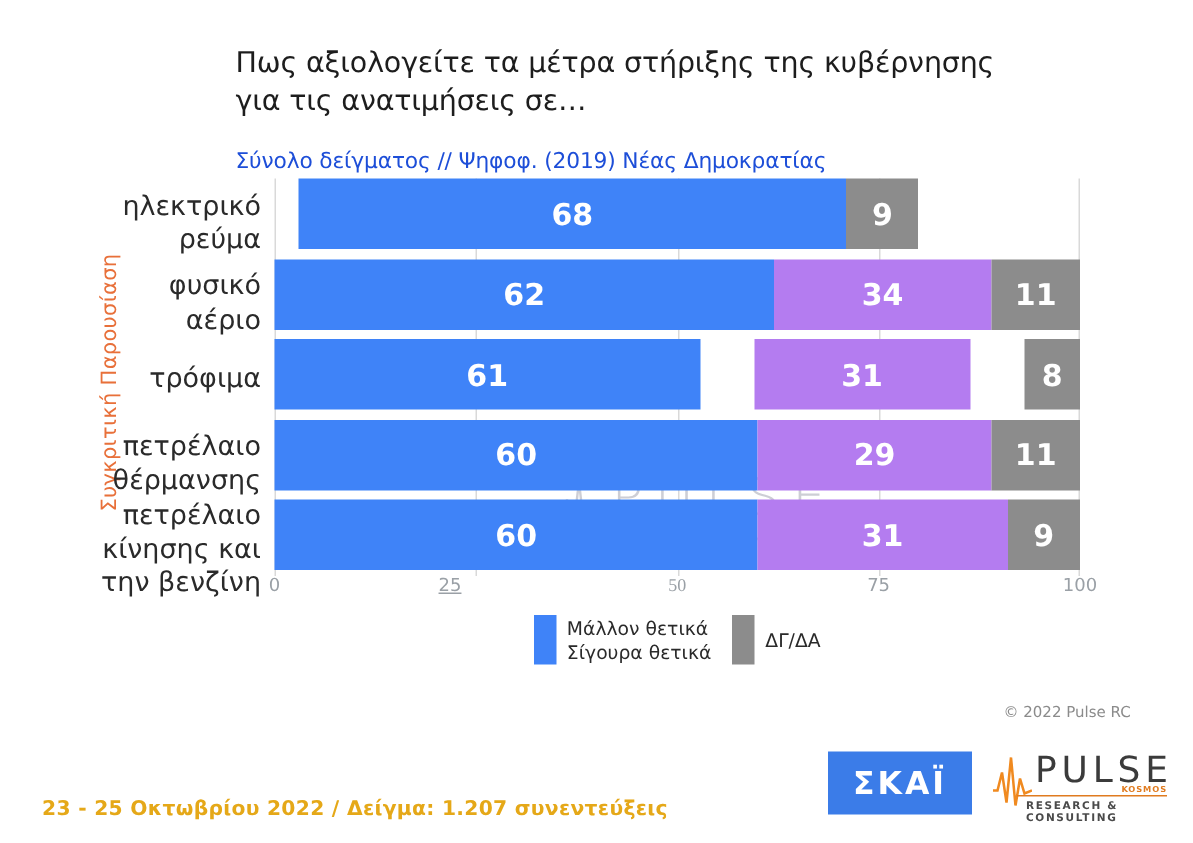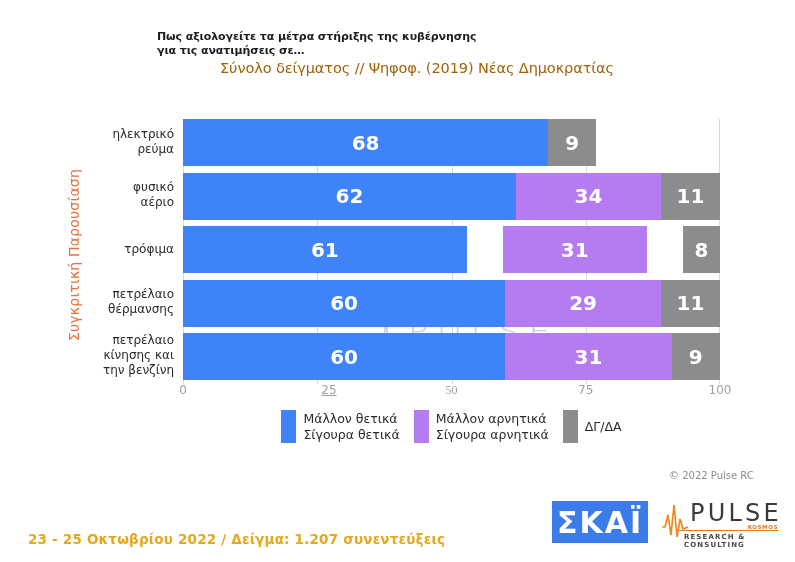--- a/index.html
+++ b/index.html
@@ -21,34 +21,33 @@
   }
 
   
   .title-wrap {
     position: absolute;
     left: 157px;
     top: 30px;
     width: 520px;
   }
   .chart-title {
-    font-size: 11px;
-    font-weight: bold;
+    font-size: 19px;
+    font-weight: normal;
     color: #1d1d1d;
     line-height: 1.30;
     letter-spacing: -0.1px;
   }
   .chart-subtitle {
-    margin-top: 0;
+    margin-top: 20px;
     font-size: 14.5px;
     font-weight: normal;
-    color: #a16207;
+    color: #1d4ed8;
     line-height: 1.25;
     letter-spacing: -0.1px;
-    text-align: center;
   }
 
   
   .vaxis-title {
     position: absolute;
     left: -44px;
     top: 247px;
     width: 235px;
     text-align: center;
     transform: rotate(-90deg);
@@ -142,21 +141,21 @@
     left: 60px;
     top: 119px;
     width: 114px;
     height: 261px;
   }
   .cat-label {
     position: absolute;
     right: 0;
     width: 114px;
     text-align: right;
-    font-size: 12px;
+    font-size: 18px;
     color: #2a2a2a;
     line-height: 1.25;
   }
 
   
   .xaxis {
     position: absolute;
     left: 183px;
     top: 383px;
     width: 537px;
@@ -227,21 +226,21 @@
   }
 
   .skai-logo {
     width: 96px;
     height: 42px;
     background: #3b7ce8;
     display: flex;
     align-items: center;
     justify-content: center;
     color: #ffffff;
-    font-size: 30px;
+    font-size: 21px;
     font-weight: bold;
     letter-spacing: 2px;
     font-family: "DejaVu Sans", "Liberation Sans", sans-serif;
   }
 
   .pulse-logo {
     position: relative;
     width: 118px;
     height: 46px;
   }
@@ -336,21 +335,21 @@
 
     <div class="watermark">
       <svg class="wm-wave" width="40" height="46" viewBox="0 0 40 46">
         <polyline points="0,30 5,30 9,16 13,38 17,4 21,40 25,22 29,30 40,30" fill="none" stroke="#5b5f77" stroke-width="1.6"></polyline>
       </svg>
       <div class="wm-main">PULSE</div>
       <div class="wm-sub">RESEARCH &amp; CONSULTING</div>
     </div>
 
     <div class="rows">
-        <div class="bar-row" style="top: 0px;">
+        <div class="bar-row" style="top: 0px; margin-left: 16px;">
           <div class="seg seg-pos" style="width: 68%;">
             <span>68</span>
           </div>
           <div class="seg seg-dk" style="width: 9%;">
             <span>9</span>
           </div>
         </div>
         <div class="bar-row" style="top: 53.5px;">
           <div class="seg seg-pos" style="width: 62%;">
             <span>62</span>
@@ -393,36 +392,31 @@
           </div>
           <div class="seg seg-dk" style="width: 9%;">
             <span>9</span>
           </div>
         </div>
       </div>
   </div>
 
   <div class="xaxis">
       <div class="xtick" style="left: 0px;">0</div>
-      <div class="xtick" style="left: 146px; text-decoration: underline;">25</div>
+      <div class="xtick" style="left: 117px; text-decoration: underline;">25</div>
       <div class="xtick" style="left: 268.5px; font-family: Liberation Serif, serif;">50</div>
       <div class="xtick" style="left: 402.75px;">75</div>
       <div class="xtick" style="left: 537px;">100</div>
     </div>
 
   <div class="legend">
       <div class="legend-item">
         <div class="swatch" style="background: rgb(63, 131, 248);"></div>
         <div class="legend-text">Μάλλον θετικά
 Σίγουρα θετικά</div>
-      </div>
-      <div class="legend-item">
-        <div class="swatch" style="background: rgb(180, 124, 240);"></div>
-        <div class="legend-text">Μάλλον αρνητικά
-Σίγουρα αρνητικά</div>
       </div>
       <div class="legend-item">
         <div class="swatch" style="background: rgb(140, 140, 140);"></div>
         <div class="legend-text">ΔΓ/ΔΑ</div>
       </div>
     </div>
 
   <div class="footer-date">23 - 25  Οκτωβρίου  2022  /  Δείγμα:  1.207 συνεντεύξεις</div>
   <div class="copyright">© 2022 Pulse RC</div>
 

